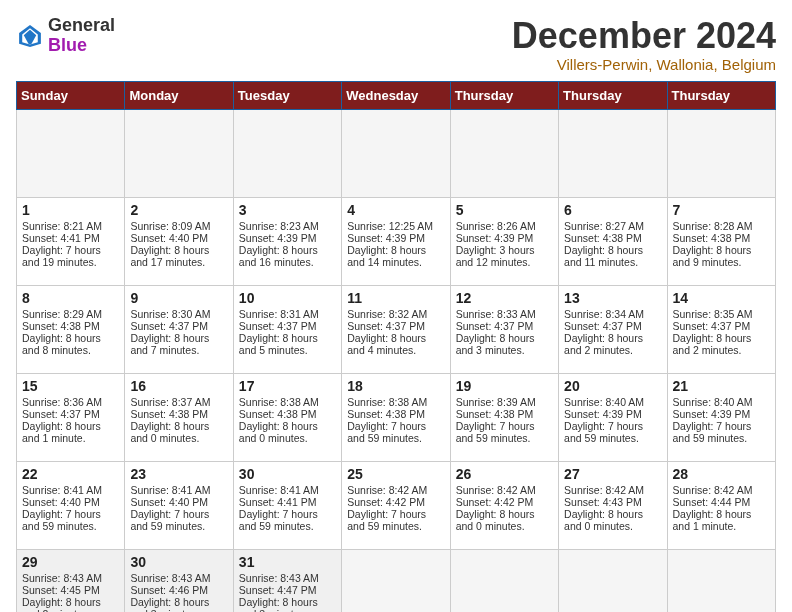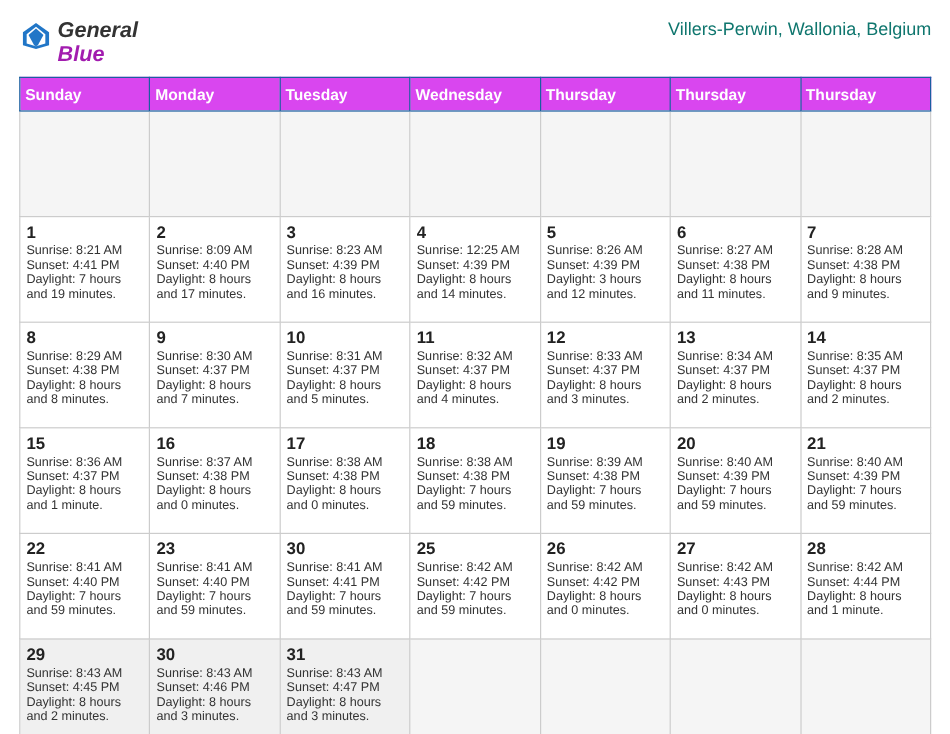--- a/index.html
+++ b/index.html
@@ -11,23 +11,22 @@
       padding: 16px;
     }
     .header {
       display: flex;
       justify-content: space-between;
       align-items: flex-start;
       margin-bottom: 8px;
     }
     .logo {
       display: flex;
-      align-items: flex-start;
+      align-items: center;
       gap: 2px;
-      font-style: italic;
     }
     .logo-text {
       font-size: 18px;
       font-weight: bold;
       line-height: 1.1;
     }
     .logo-general { color: #333; }
     .logo-blue { color: #a21caf; }
     .logo-icon {
       width: 28px;
@@ -37,29 +36,29 @@
       text-align: right;
     }
     .month-title {
       font-size: 36px;
       font-weight: bold;
       color: #333;
       line-height: 1.1;
     }
     .subtitle {
       font-size: 15px;
-      color: #0f766e;
+      color: #a16207;
     }
     .calendar {
       width: 100%;
       border-collapse: collapse;
       table-layout: fixed;
     }
     .calendar th {
-      background: #d946ef;
+      background: #7f1d1d;
       color: #fff;
       font-size: 13px;
       font-weight: bold;
       padding: 6px 4px;
       text-align: left;
       border: 1px solid #1a5fa0;
     }
     .calendar td {
       border: 1px solid #ccc;
       vertical-align: top;
@@ -95,20 +94,21 @@
       <polygon points="18,4 32,14 32,28 18,32 4,28 4,14" fill="#2176c7"></polygon>
       <polygon points="18,8 28,16 28,26 18,29 8,26 8,16" fill="#fff"></polygon>
       <polygon points="18,10 26,17 20,28 18,29 16,28 10,17" fill="#2176c7"></polygon>
     </svg>
     <div style="display:flex;flex-direction:column;line-height:1.15;margin-left:2px;">
       <span class="logo-text logo-general">General</span>
       <span class="logo-text logo-blue">Blue</span>
     </div>
   </div>
   <div class="title-block">
+    <div class="month-title">December 2024</div>
     <div class="subtitle">Villers-Perwin, Wallonia, Belgium</div>
   </div>
 </div>
 
 <table class="calendar">
   <thead>
     <tr>
     <th>Sunday</th>
         <th>Monday</th>
         <th>Tuesday</th>

